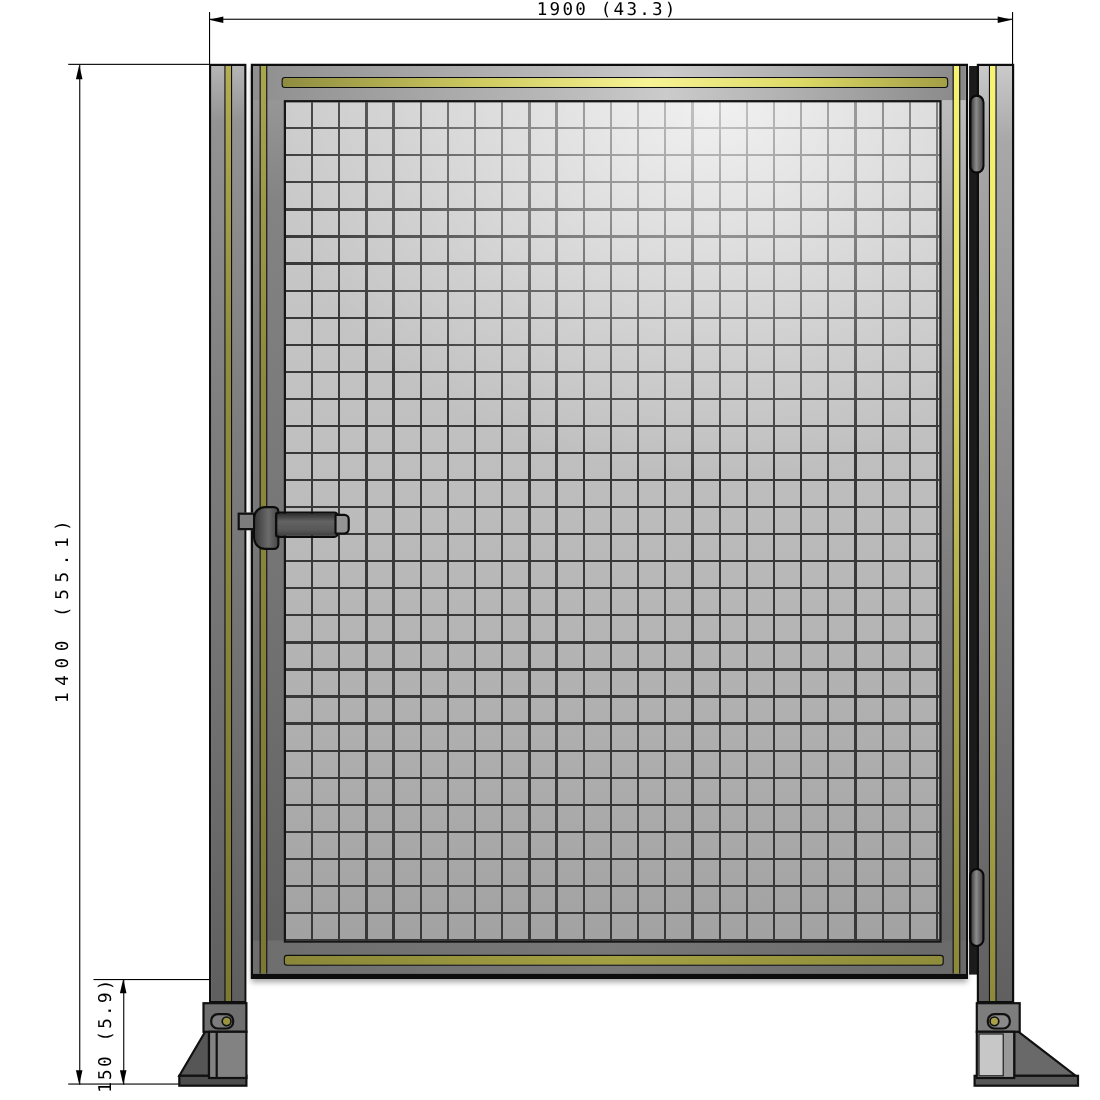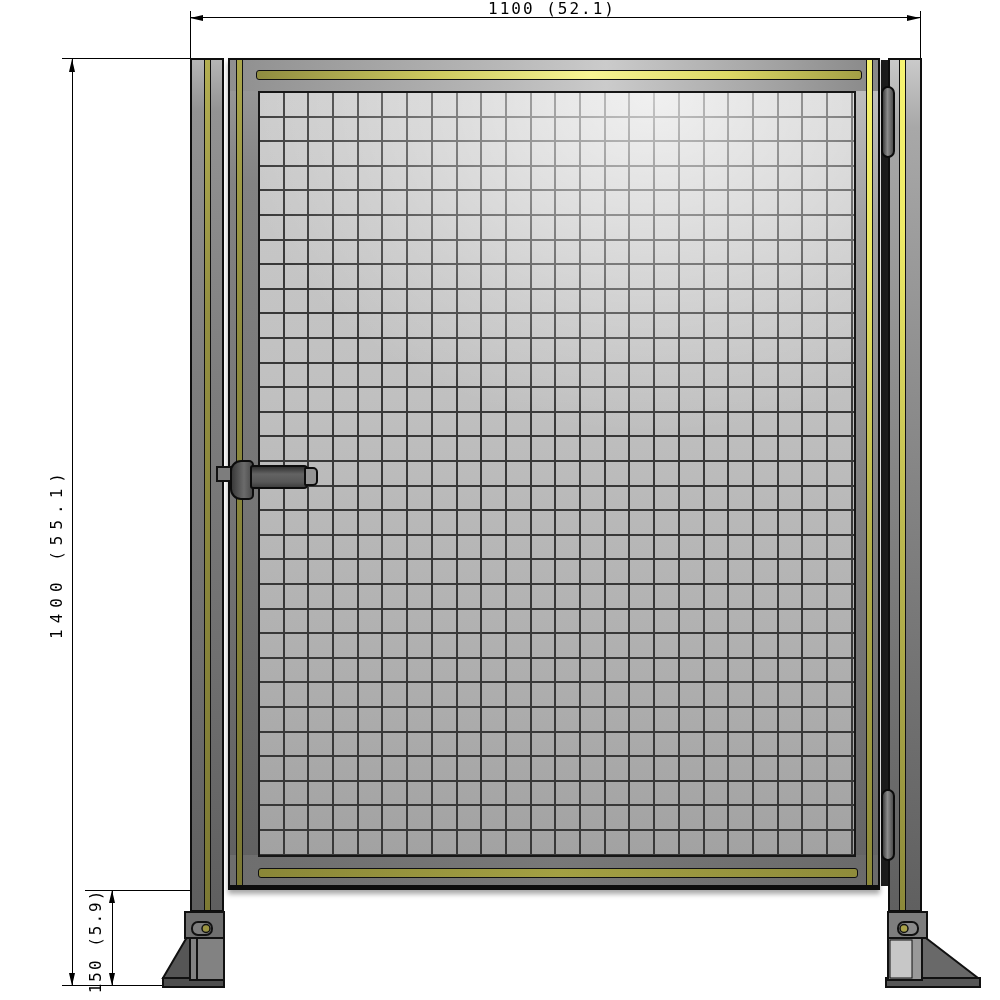--- a/index.html
+++ b/index.html
@@ -67,21 +67,21 @@
 </head>
 <body>
 
 <div class="canvas">
 
   <div class="ln" style="left:190px;top:11px;width:1px;height:48px"></div>
   <div class="ln" style="left:920px;top:11px;width:1px;height:48px"></div>
   <div class="ln" style="left:190px;top:17px;width:730px;height:1px"></div>
   <div class="arr arr-left" style="left:190px;top:15px"></div>
   <div class="arr arr-right" style="left:907px;top:15px"></div>
-  <div class="dimtext" style="left:402px;top:0;width:300px;text-align:center">1100 (52.1)</div>
+  <div class="dimtext" style="left:402px;top:0;width:300px;text-align:center">1900 (43.3)</div>
 
   <div class="ln" style="left:62px;top:58px;width:128px;height:1px"></div>
   <div class="ln" style="left:62px;top:985px;width:112px;height:1px"></div>
   <div class="ln" style="left:72px;top:59px;width:1px;height:927px"></div>
   <div class="arr arr-up" style="left:69px;top:59px"></div>
   <div class="arr arr-down" style="left:69px;top:973px"></div>
   <div class="dimtext vert" style="left:-48px;top:544px;width:210px;letter-spacing:6px">1400 (55.1)</div>
 
   <div class="ln" style="left:85px;top:890px;width:106px;height:1px"></div>
   <div class="ln" style="left:112px;top:890px;width:1px;height:96px"></div>

